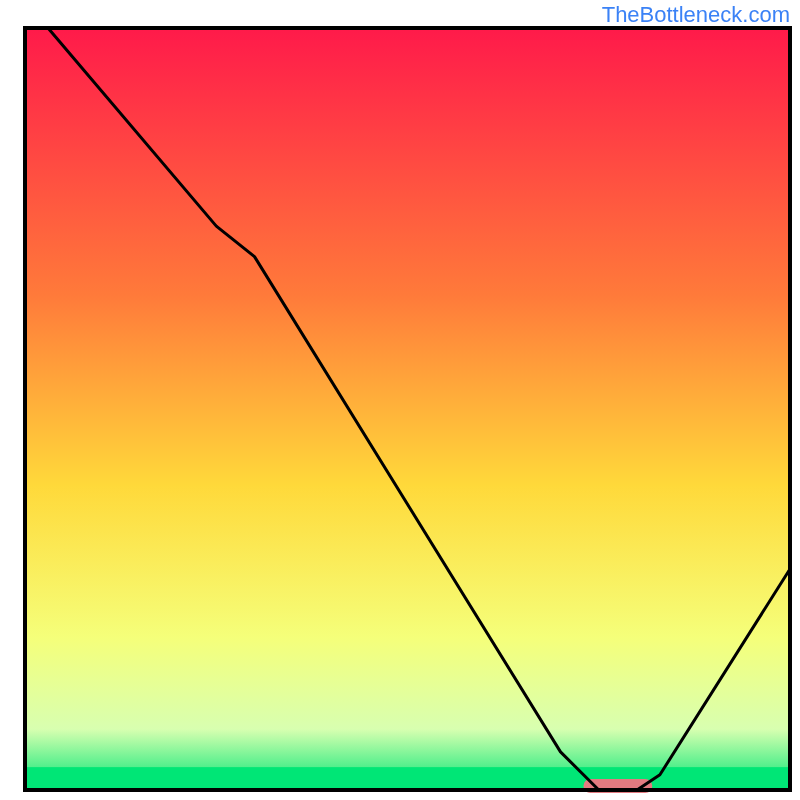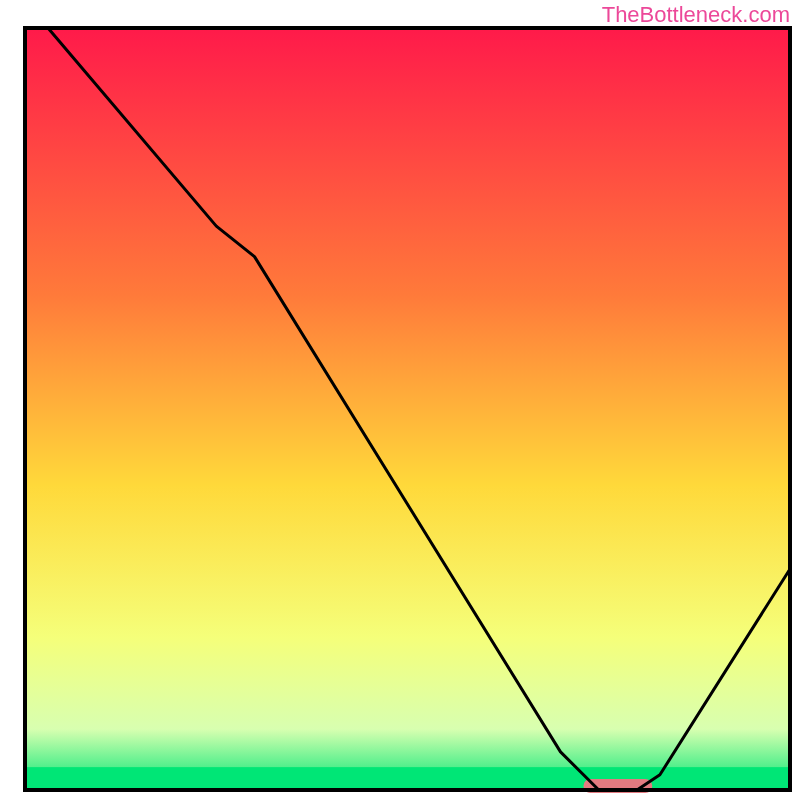--- a/index.html
+++ b/index.html
@@ -11,21 +11,21 @@
 .container {
   position: relative;
   width: 800px;
   height: 800px;
 }
 .watermark {
   position: absolute;
   top: 2px;
   right: 10px;
   font-size: 22px;
-  color: #ec4899;
+  color: #3b82f6;
   font-family: Arial, sans-serif;
   z-index: 10;
 }
 svg {
   display: block;
 }
 </style>
 </head>
 <body>
 

